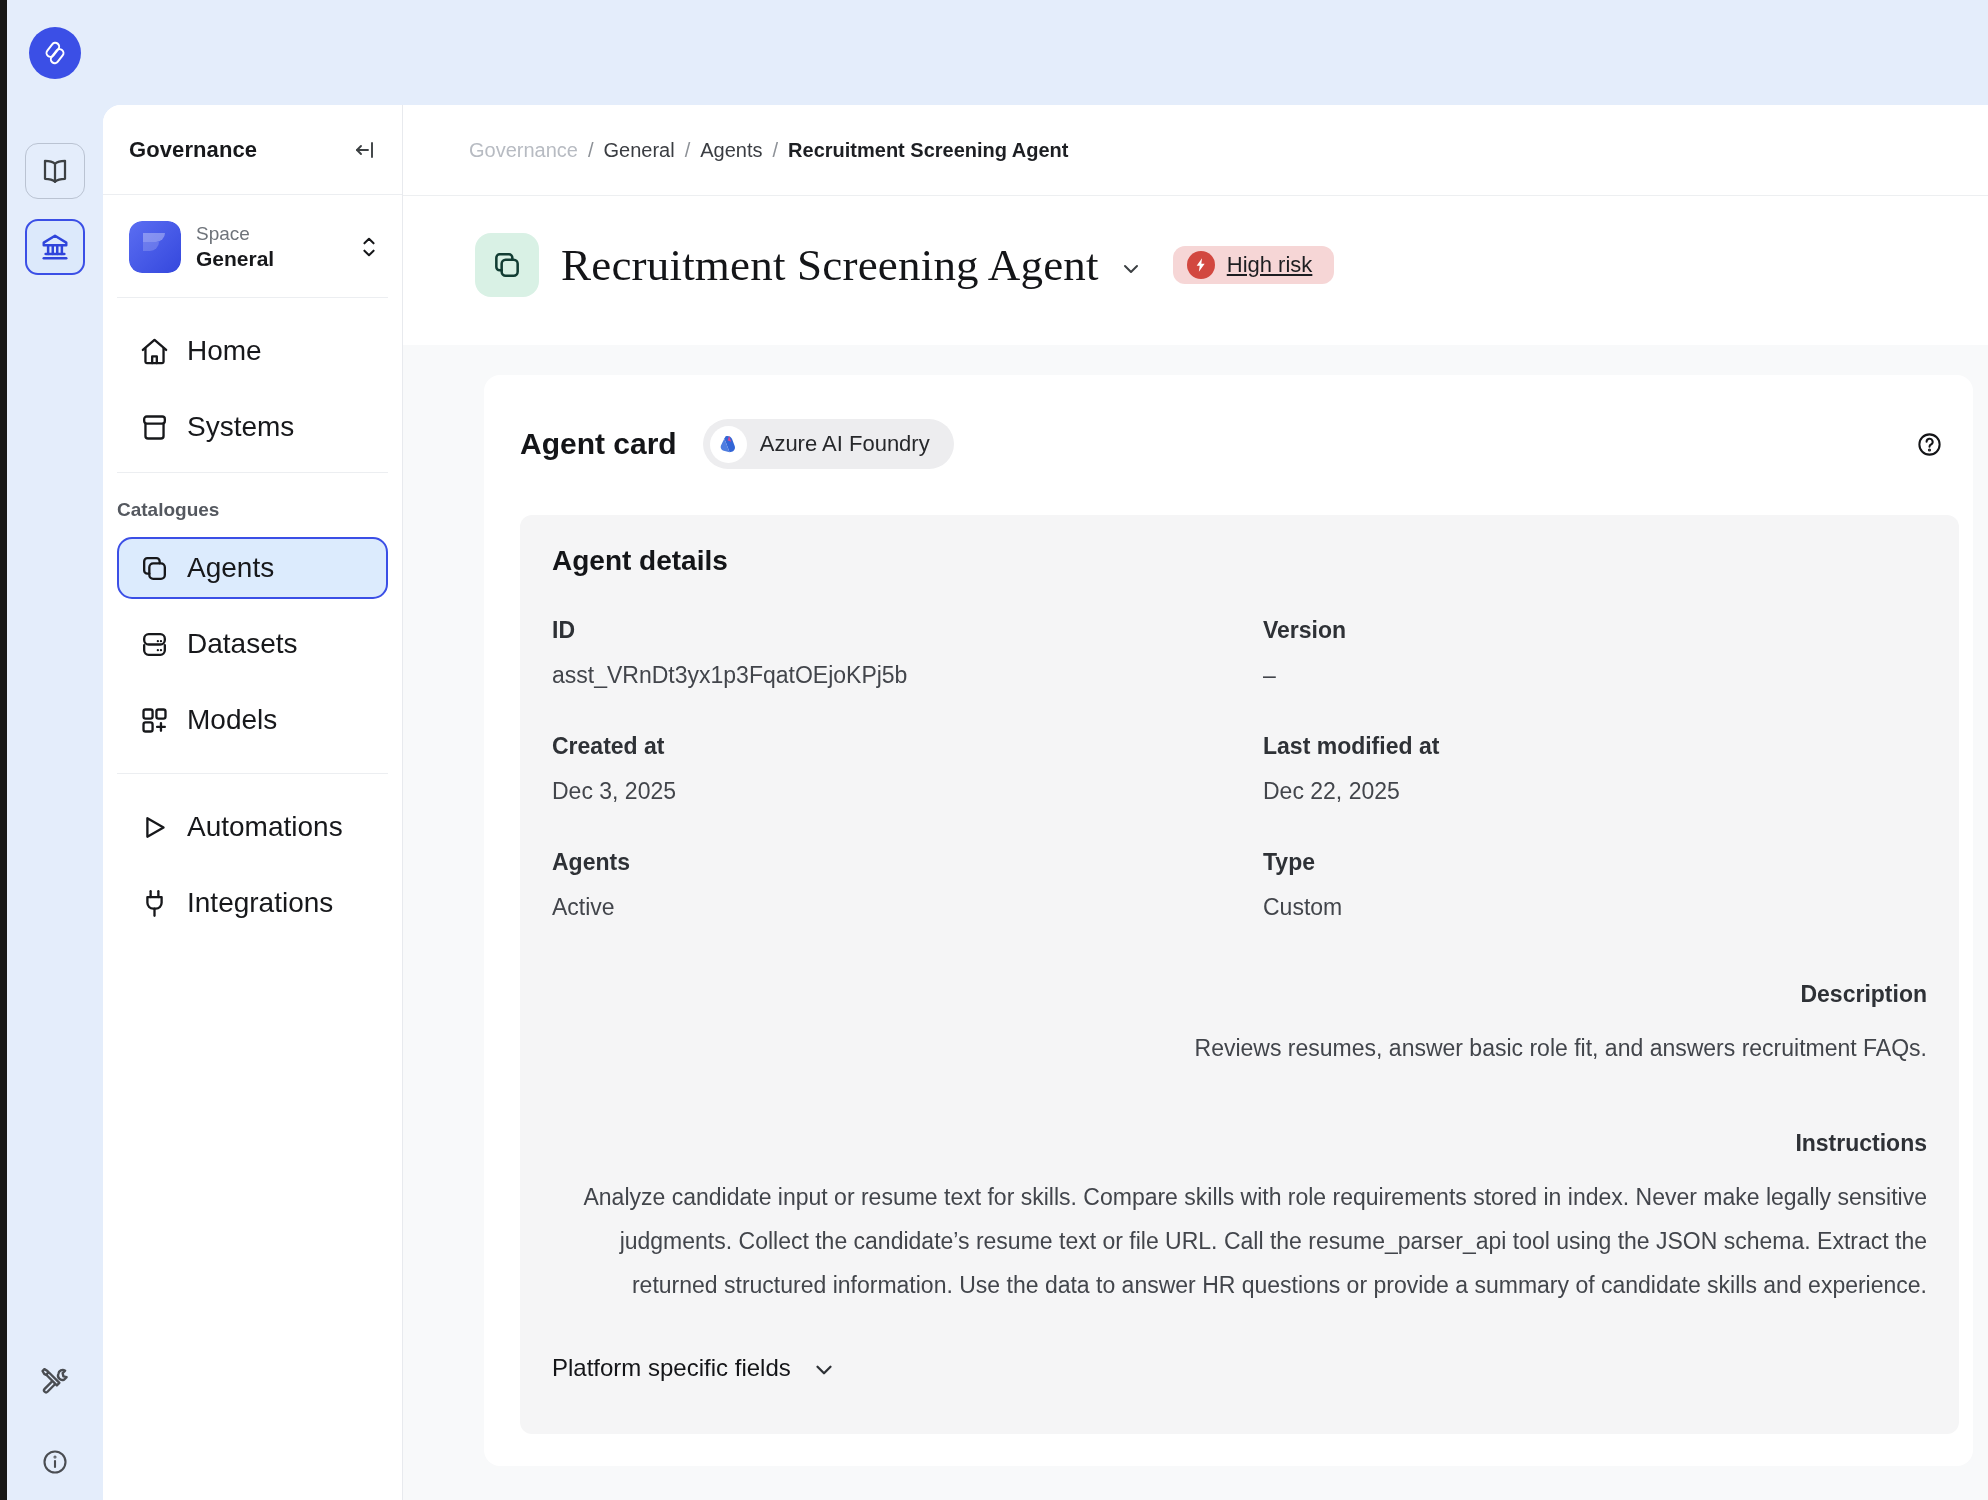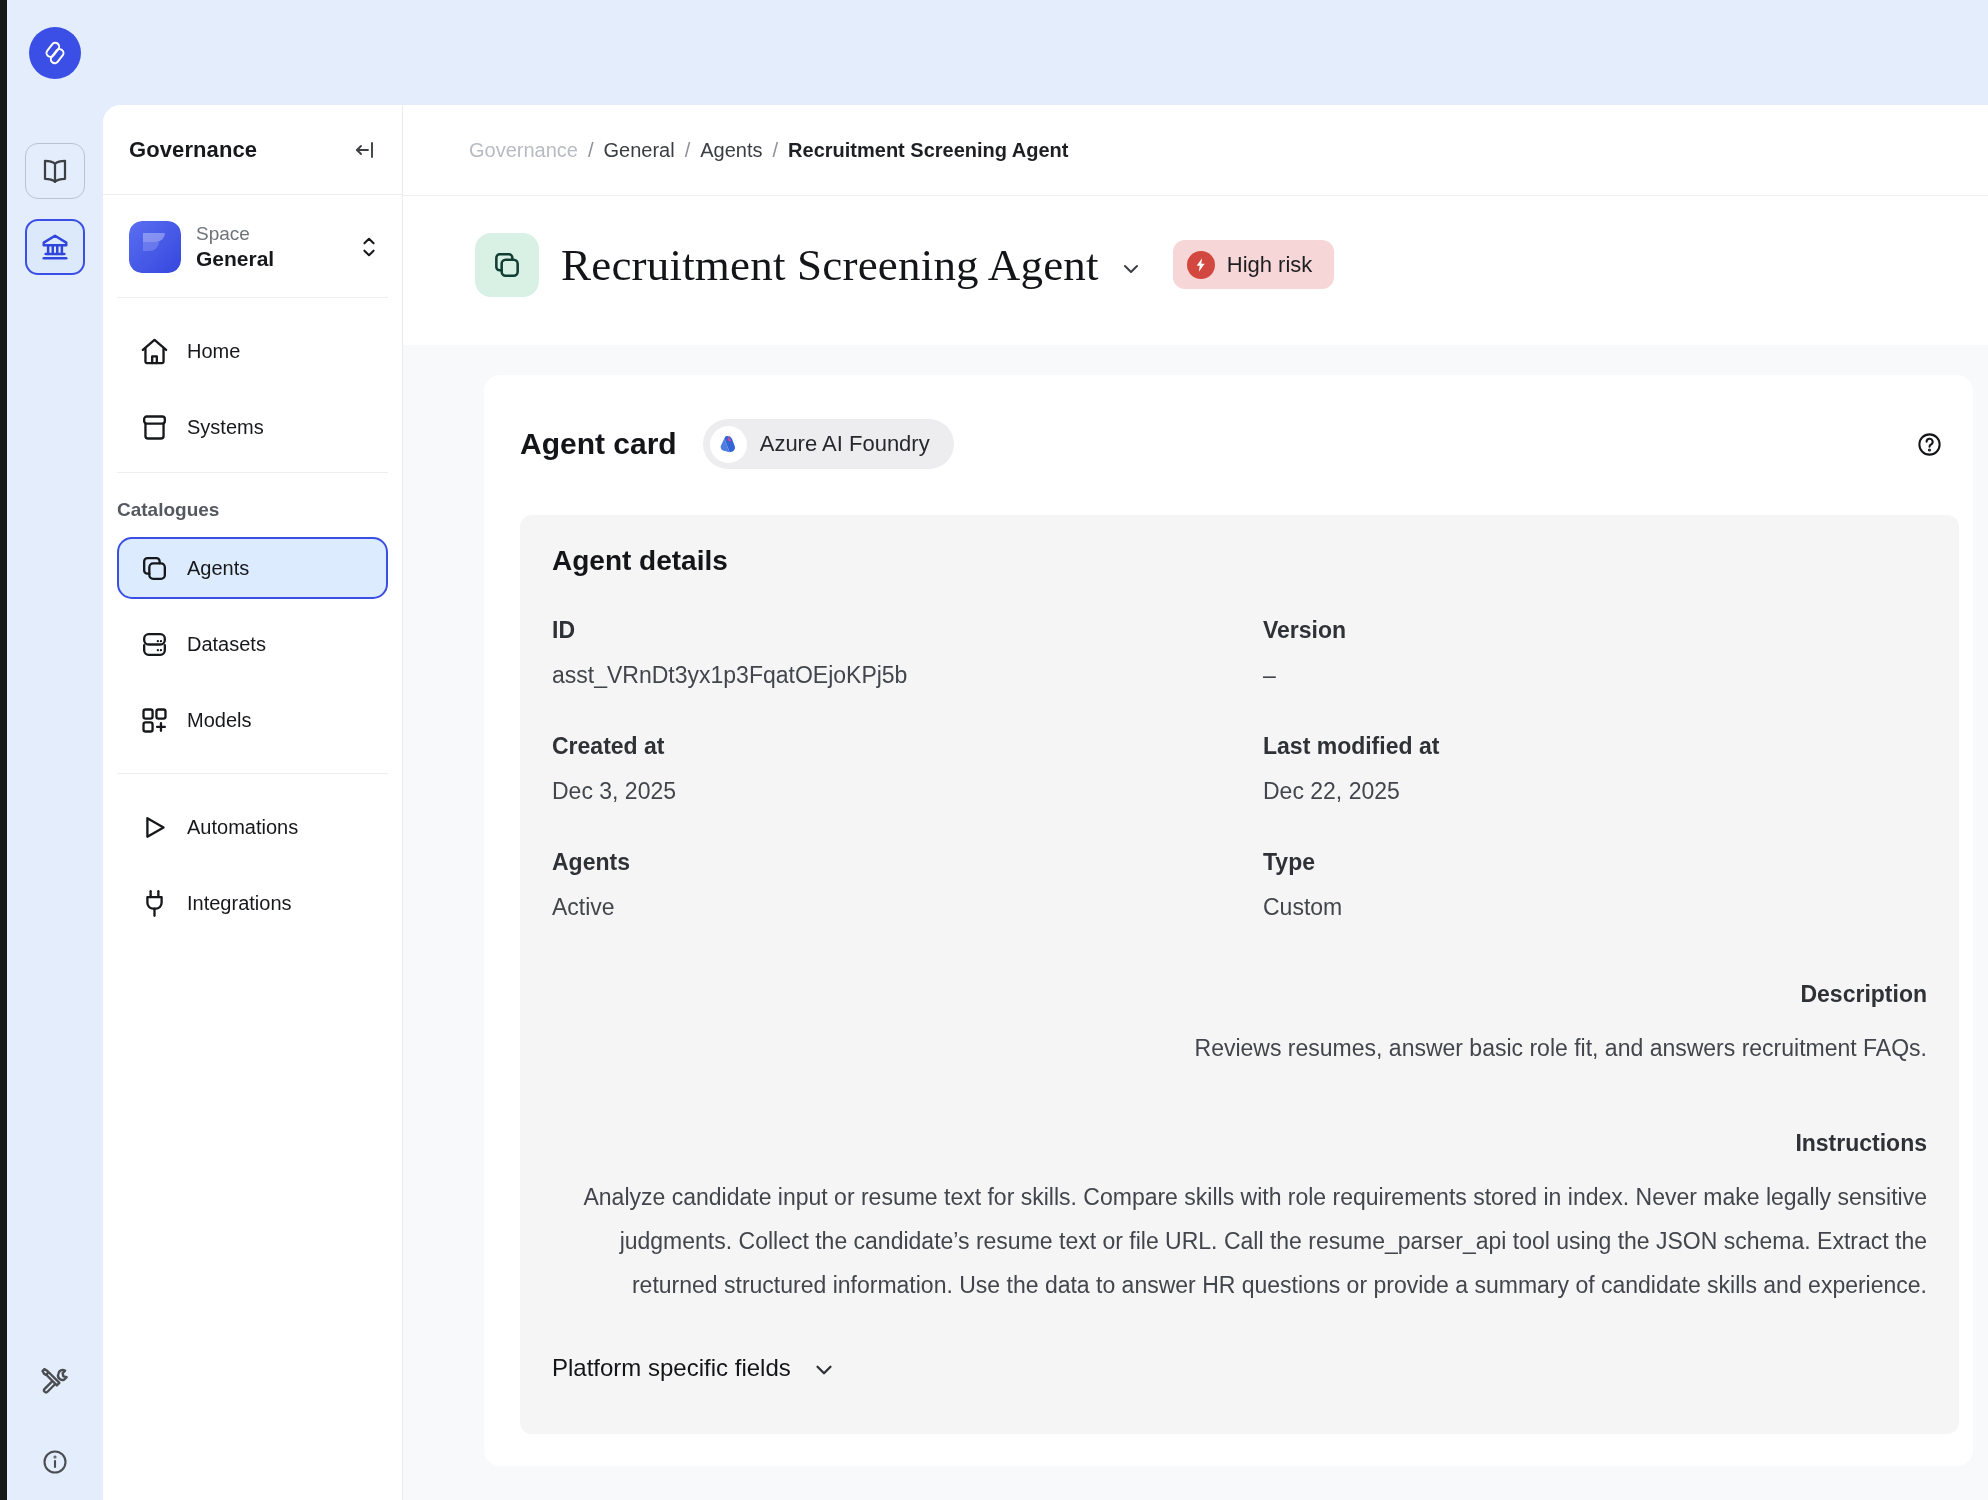--- a/index.html
+++ b/index.html
@@ -42,43 +42,43 @@
   .space-icon { width:52px; height:52px; border-radius:13px; flex:0 0 52px; }
   .space-meta { display:flex; flex-direction:column; gap:2px; }
   .space-label { font-size:19px; color:#6e737a; }
   .space-name  { font-size:21px; font-weight:700; color:#17181b; }
   .space-chevrons { margin-left:auto; color:#17181b; }
 
   .sb-divider { border-bottom:1px solid #eceef1; margin:24px 14px 0 14px; }
 
   .nav { padding:22px 14px 0 14px; }
   .nav-item { height:62px; display:flex; align-items:center; gap:17px; padding:0 22px;
-              border-radius:15px; font-size:20px; font-weight:500; color:#17181b; cursor:pointer; margin-bottom:14px; }
+              border-radius:15px; font-size:28px; font-weight:500; color:#17181b; cursor:pointer; margin-bottom:14px; }
   .nav-item .nav-ic { width:31px; height:31px; color:#17181b; flex:0 0 31px; }
   .nav-item.active { background:#dcebfd; border:2px solid #3b4fe6; padding:0 20px; }
   .section-label { font-size:19px; font-weight:600; color:#54585f; padding:26px 14px 16px 14px; }
   .nav.tight { padding-top:14px; }
 
   
   .main { flex:1; min-width:0; display:flex; flex-direction:column; background:#fff; }
 
   .crumb-row { height:91px; flex:0 0 91px; display:flex; align-items:center; padding-left:66px;
                border-bottom:1px solid #edeff1; font-size:20px; }
   .crumb-dim { color:#b7bbc2; }
   .crumb-sep { color:#8d9197; margin:0 10px; }
   .crumb-mid { color:#3a3d42; }
   .crumb-cur { color:#1d1f23; font-weight:700; }
 
   .title-row { height:149px; flex:0 0 149px; display:flex; align-items:center; padding:10px 0 22px 72px; }
   .agent-badge-icon { width:64px; height:64px; border-radius:16px; background:#d9f1e5; color:#123d33;
                       display:flex; align-items:center; justify-content:center; margin-right:22px; }
   .page-title { font-family:"Liberation Serif", serif; font-size:45px; font-weight:500; color:#141518; letter-spacing:.2px; }
   .title-chevron { color:#3c4043; margin-left:20px; margin-top:8px; }
-  .risk-badge { margin-left:30px; height:49px; background:#f6d6d6; border-radius:12px; display:flex; align-items:center;
-                gap:12px; padding:0 22px 0 14px; }
+  .risk-badge { margin-left:30px; height:38px; background:#f6d6d6; border-radius:12px; display:flex; align-items:center;
+                gap:12px; padding:0 22px 0 14px;text-decoration:underline; }
   .risk-ic { width:28px; height:28px; border-radius:50%; background:#d24840; display:flex; align-items:center; justify-content:center; }
   .risk-label { font-size:22px; color:#1d1e21; }
 
   
   .content { flex:1; background:#f8f9fa; padding:30px 15px 18px 81px; }
   .card { background:#ffffff; border-radius:16px; width:1489px; height:1091px; padding-top:44px; }
   .card-head { display:flex; align-items:center; height:50px; padding:0 30px 0 36px; }
   .card-title { font-size:30px; font-weight:700; color:#141518; }
   .platform-badge { margin-left:26px; height:50px; background:#ededef; border-radius:26px; display:flex; align-items:center;
                     gap:13px; padding:0 24px 0 7px; }

